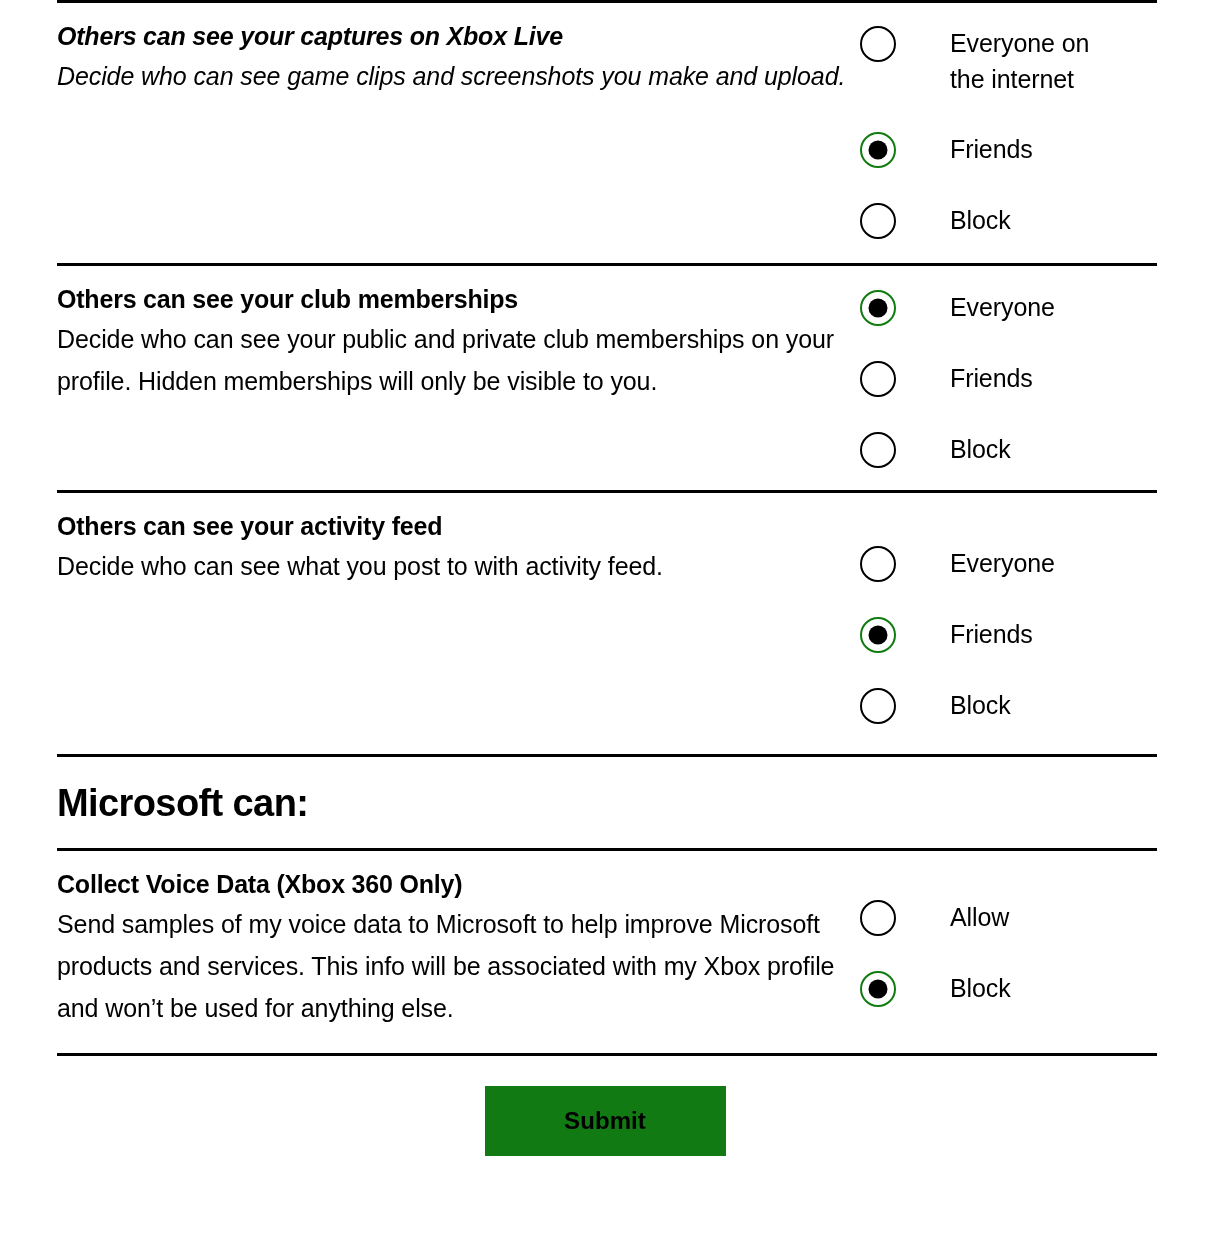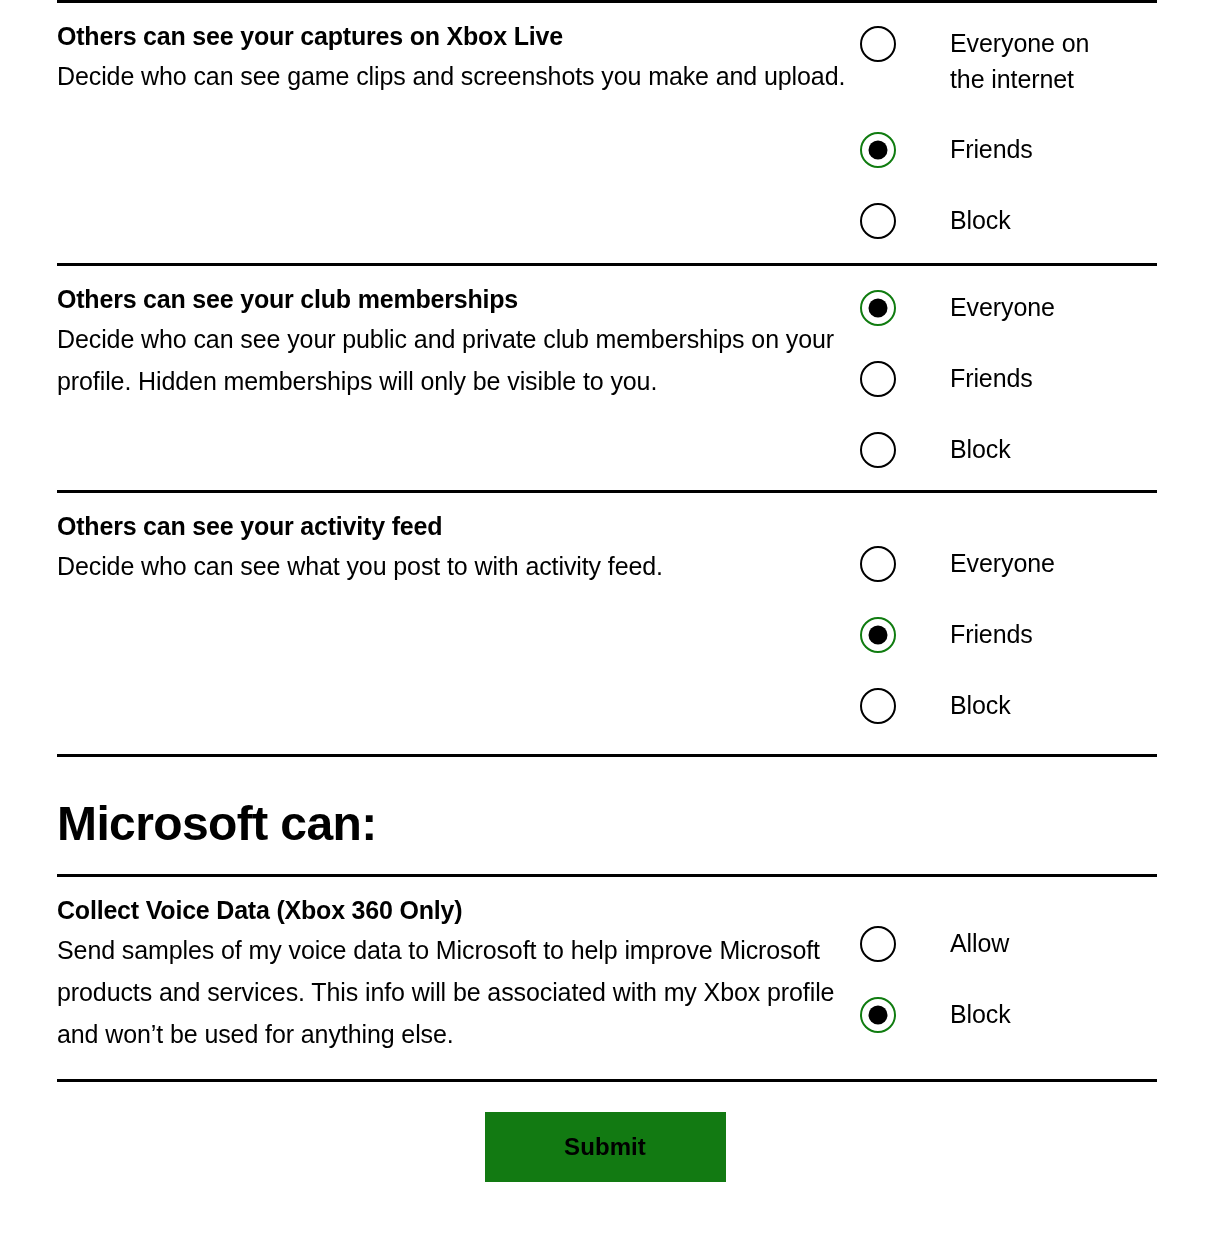--- a/index.html
+++ b/index.html
@@ -104,22 +104,22 @@
   .option-label {
     font-size: 25px;
     line-height: 1.42;
     letter-spacing: -0.1px;
     margin-left: 16px;
     padding-top: 1px;
     white-space: pre-line;
   }
 
   .section-heading {
-    margin: 16px 53px 0 57px;
-    font-size: 48px;
+    margin: 0 53px 0 57px;
+    font-size: 38px;
     font-weight: bold;
     letter-spacing: -0.6px;
     line-height: 1;
     padding: 27px 0 26px 0;
   }
 
   .submit-wrap {
     display: flex;
     justify-content: center;
     padding-top: 30px;
@@ -136,21 +136,21 @@
     font-weight: bold;
     letter-spacing: 0.1px;
     cursor: pointer;
     display: flex;
     align-items: center;
     justify-content: center;
   }
 
   
   .row-captures .setting-options { padding-top: 22px; }
-  .row-captures .setting-text { padding-top: 17px; }
+  .row-captures .setting-text { padding-top: 17px; font-style: italic; }
   .row-captures { padding-bottom: 24px; }
 
   .row-clubs .setting-text { padding-top: 17px; }
   .row-clubs .setting-options { padding-top: 23px; }
   .row-clubs { padding-bottom: 22px; }
 
   .row-activity .setting-text { padding-top: 17px; }
   .row-activity .setting-options { padding-top: 52px; }
   .row-activity { padding-bottom: 30px; }
 

